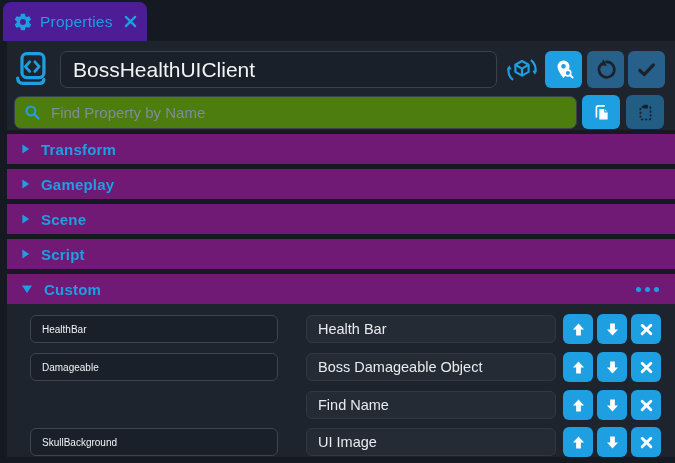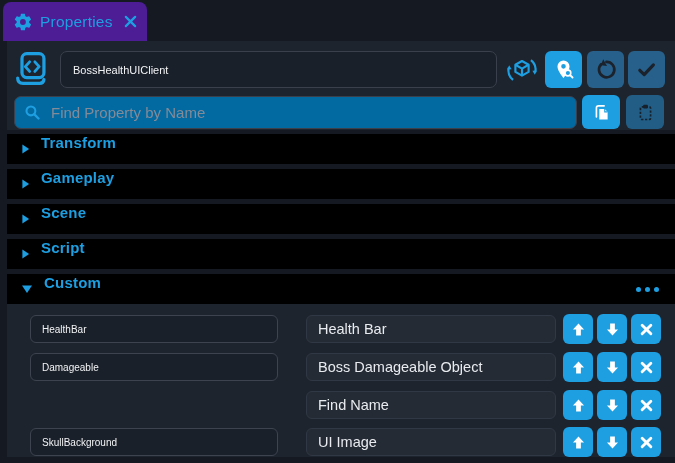--- a/index.html
+++ b/index.html
@@ -13,46 +13,46 @@
   .tab-label{color:#1d9fe2;font-size:15.5px;font-weight:500;letter-spacing:.2px;flex:1;}
 
   
   .left-strip{position:absolute;left:0;top:41px;width:7px;height:422px;background:#141922;}
   .bottom-strip{position:absolute;left:0;bottom:0;width:675px;height:6px;background:#141922;}
 
   
   .script-icon{position:absolute;left:11px;top:48px;}
   .text-input{background:#1a2029;border:1px solid #3a414d;border-radius:7px;color:#f1f3f5;
               outline:none;padding:0 12px;font-size:15px;}
-  .name-input{position:absolute;left:60px;top:51px;width:437px;height:37px;font-size:11px;}
+  .name-input{position:absolute;left:60px;top:51px;width:437px;height:37px;font-size:21px;}
   .cube-icon{position:absolute;left:503px;top:51px;width:37px;height:37px;display:flex;
              align-items:center;justify-content:center;}
   .btn{position:absolute;border:none;border-radius:6px;display:flex;align-items:center;
        justify-content:center;cursor:pointer;padding:0;}
   .btn-blue{background:#1d9fe2;}
   .btn-steel{background:#27608a;}
   .btn-teal{background:#215d84;}
   .locate-btn{left:545px;top:51px;width:37px;height:37px;}
   .reset-btn{left:587px;top:51px;width:37px;height:37px;}
   .apply-btn{left:628px;top:51px;width:37px;height:37px;}
 
   
-  .search-box{position:absolute;left:14px;top:96px;width:563px;height:33px;background:#0369a1;
+  .search-box{position:absolute;left:14px;top:96px;width:563px;height:33px;background:#4d7c0f;
               border:1px solid #3a414d;border-radius:7px;display:flex;align-items:center;
               padding:0 8px;gap:7px;}
   .search-box input{flex:1;background:transparent;border:none;outline:none;color:#eceff2;
                     font-size:15px;}
   .search-box input::placeholder{color:#828b98;}
   .copy-btn{left:582px;top:95px;width:38px;height:34px;}
   .paste-btn{left:626px;top:95px;width:38px;height:34px;}
 
   
   .divider{position:absolute;left:7px;width:668px;background:#141922;}
-  .section-bar{position:absolute;left:7px;width:668px;height:30px;background:#000000;
-               display:flex;padding:0 14px;gap:11px;cursor:pointer;}
+  .section-bar{position:absolute;left:7px;width:668px;height:30px;background:#701a75;
+               display:flex;align-items:center;padding:0 14px;gap:11px;cursor:pointer;}
   .section-label{color:#1d9fe2;font-size:15px;font-weight:700;letter-spacing:.2px;flex:1;}
   .tri{display:flex;align-items:center;}
   .ellipsis{display:flex;gap:4px;align-items:center;padding:4px 2px;cursor:pointer;}
   .ellipsis span{width:5px;height:5px;border-radius:50%;background:#1d9fe2;display:block;}
 
   
   .prop-row{position:absolute;left:7px;width:668px;height:30px;}
   .prop-name{position:absolute;left:23px;top:1px;width:248px;height:28px;background:#1a2029;
              border:1px solid #3d4450;border-radius:6px;color:#f1f3f5;font-size:10px;
              padding:0 11px;outline:none;}

